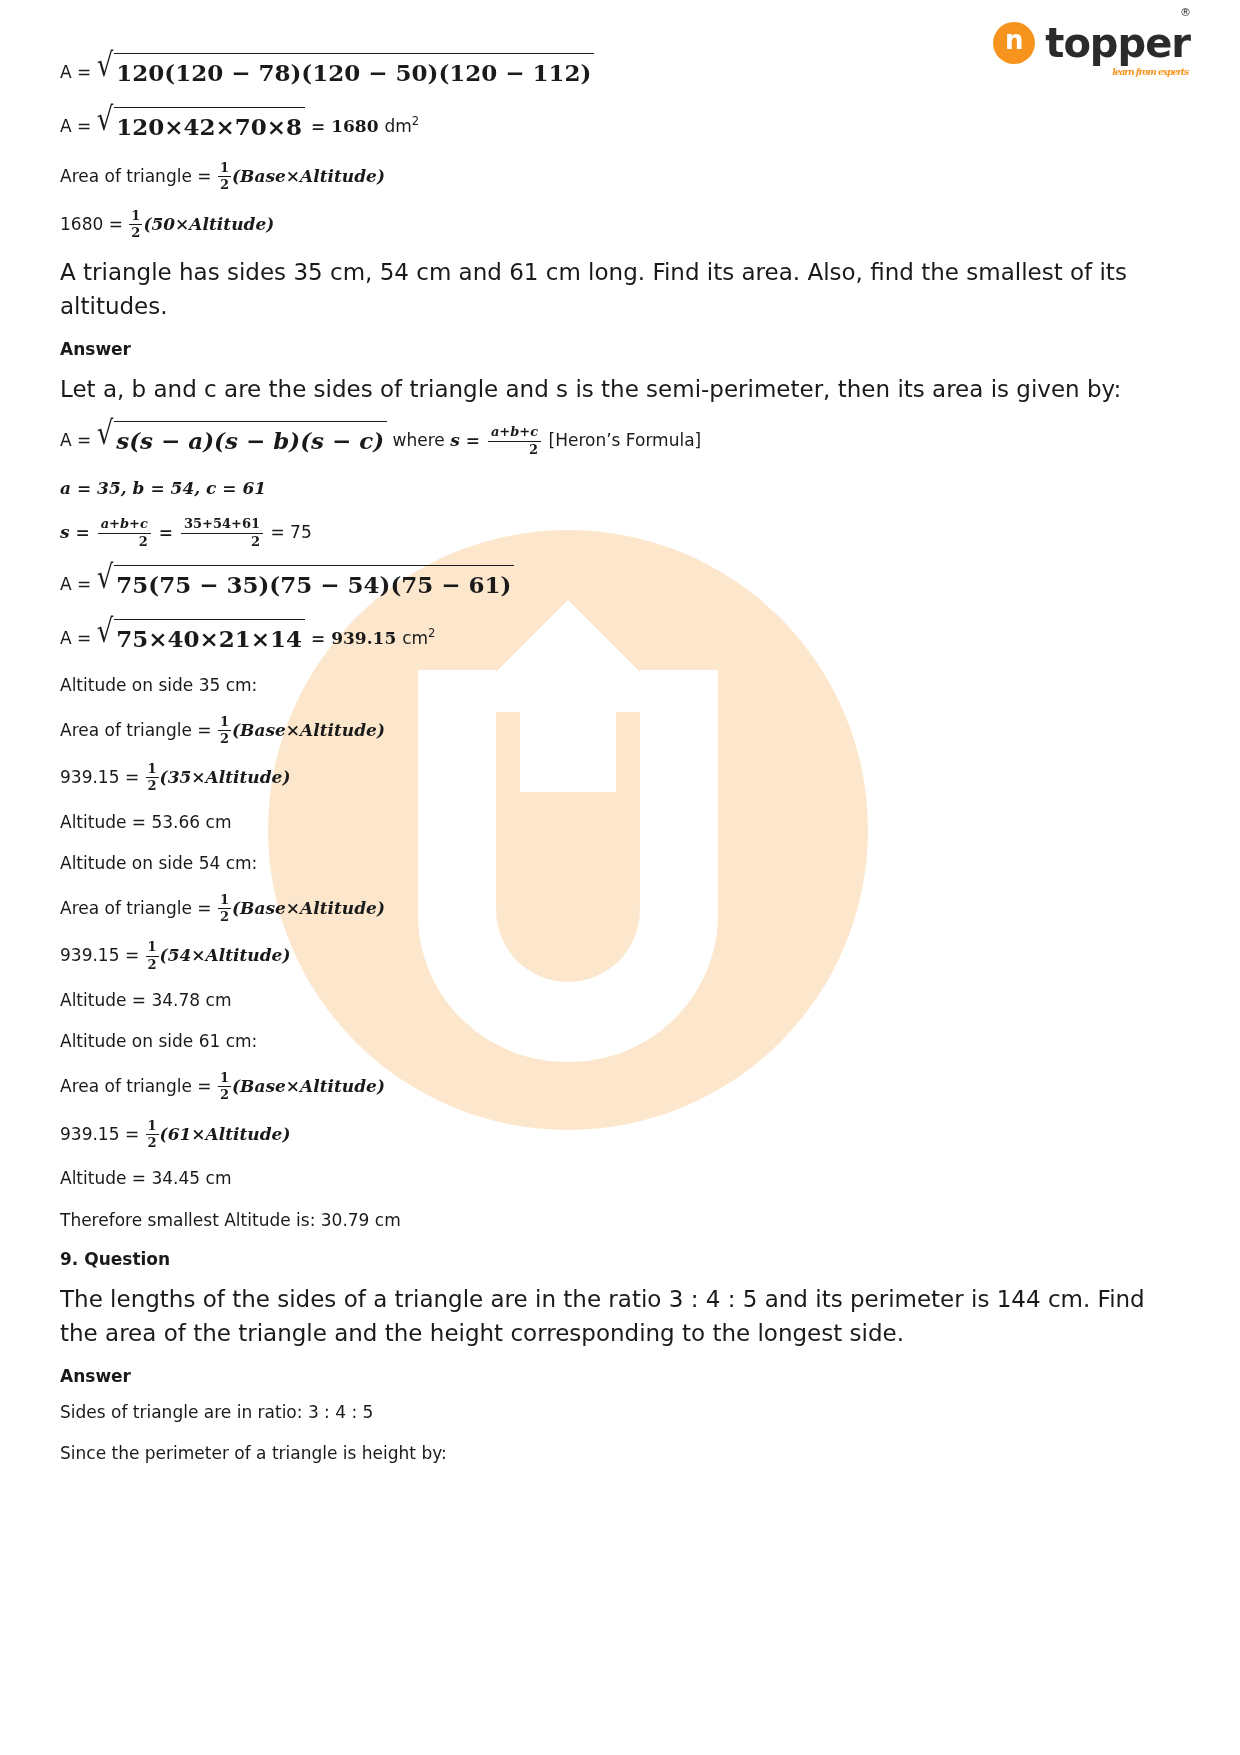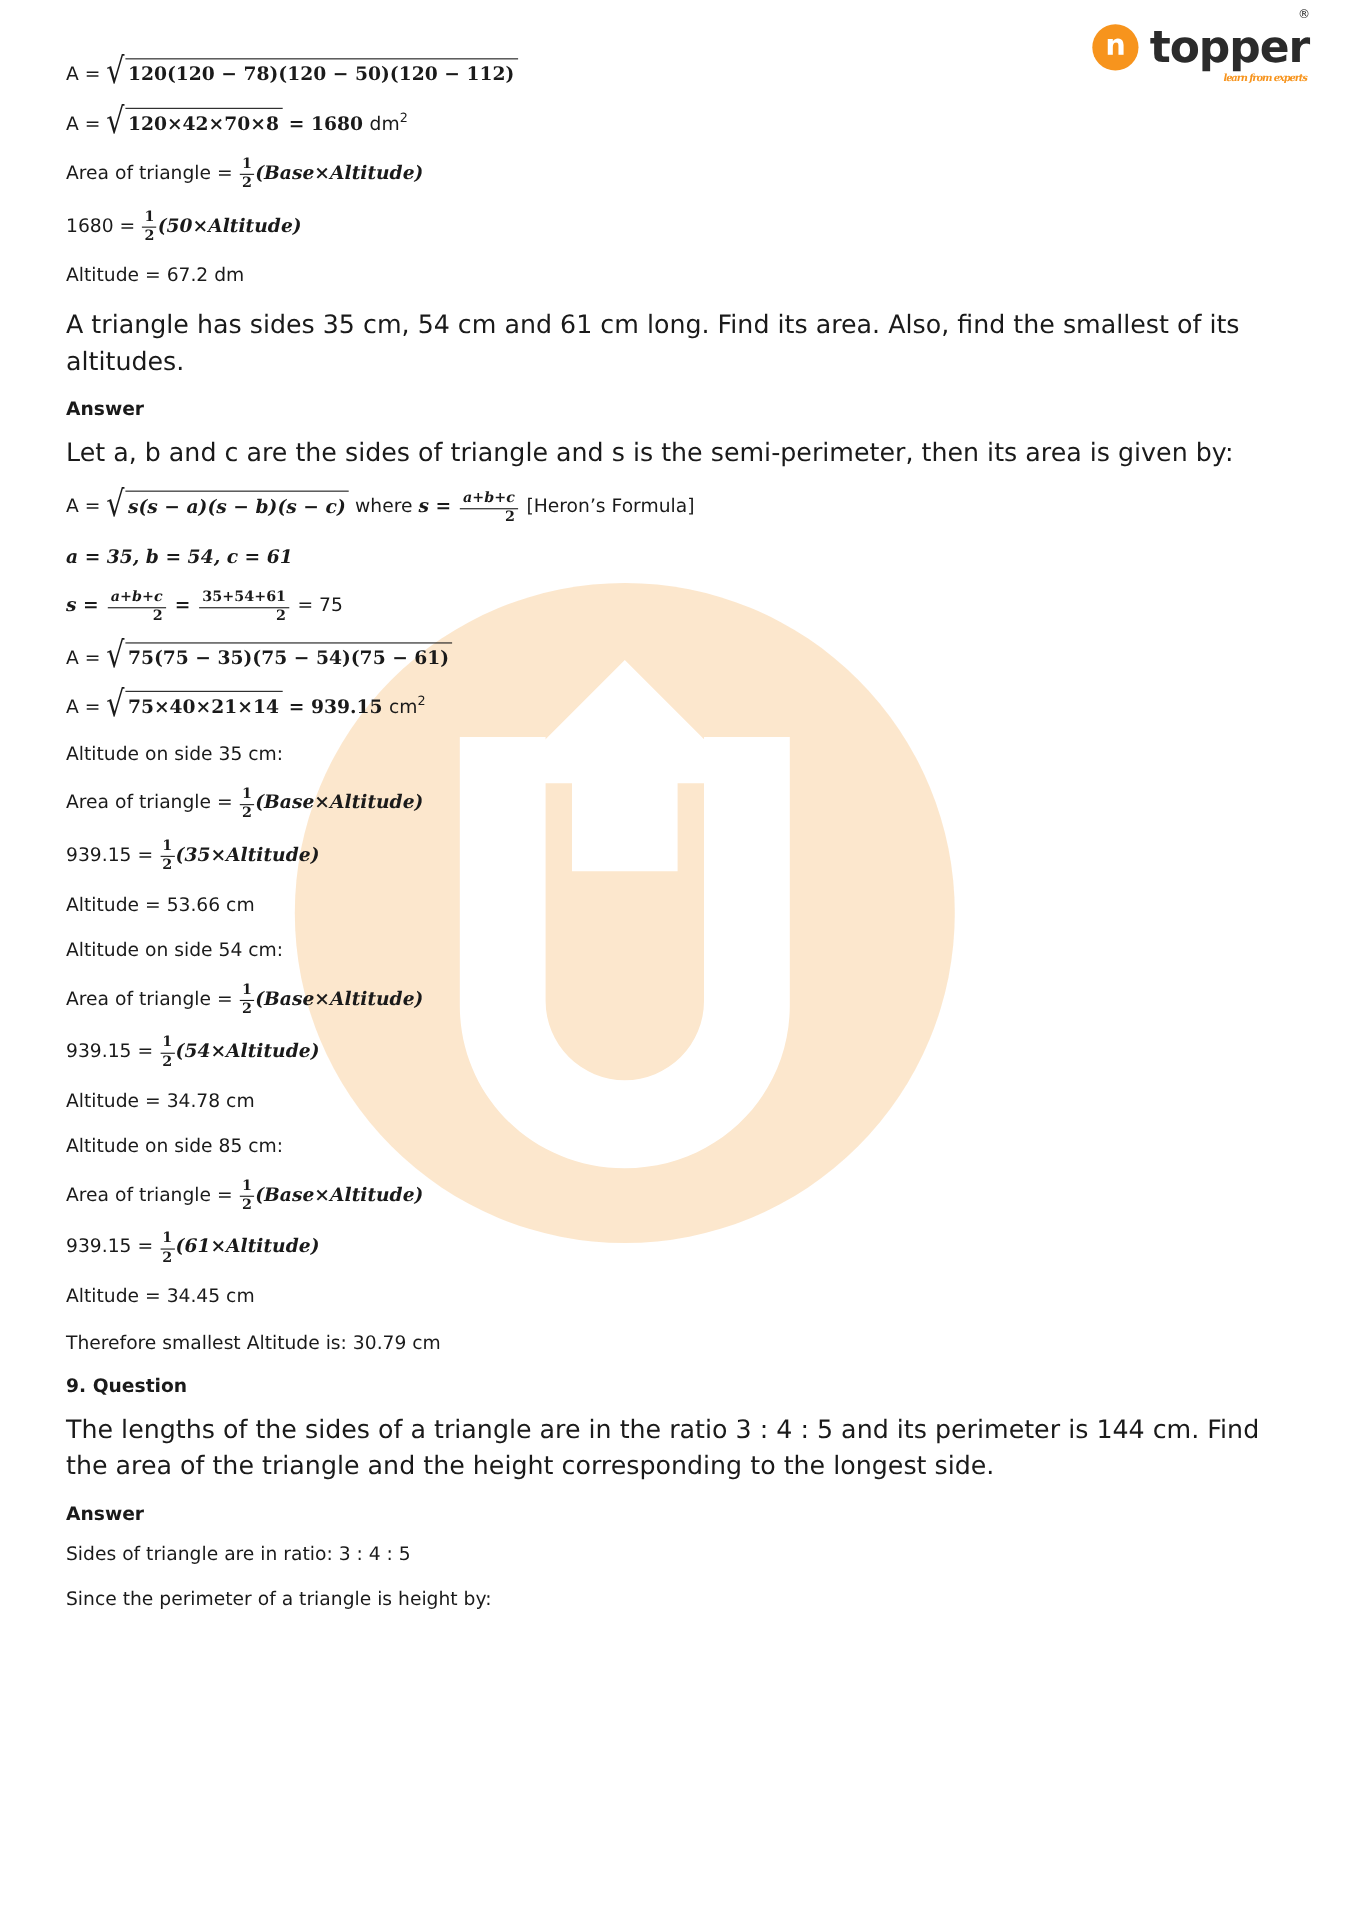--- a/index.html
+++ b/index.html
@@ -147,21 +147,21 @@
     font-family: "DejaVu Serif", serif;
     transform: scaleY(1.25);
     display: inline-block;
     margin-right: 1px;
   }
   .sqrt .radicand {
     border-top: 1.4px solid #1a1a1a;
     padding: 2px 3px 0 2px;
     font-family: "DejaVu Serif", serif;
     font-weight: bold;
-    font-size: 17px;
+    font-size: 23px;
     white-space: nowrap;
   }
   .frac {
     display: inline-block;
     vertical-align: -0.62em;
     text-align: right;
     font-family: "DejaVu Serif", serif;
     font-size: 13px;
     line-height: 1.15;
     margin: 0 2px;
@@ -234,21 +234,20 @@
     </div>
 
     <div class="line">
       <span>Area of triangle = </span><span class="half"><span class="num">1</span><span class="den">2</span></span><span class="m">(Base×Altitude)</span>
     </div>
 
     <div class="line">
       <span>1680 = </span><span class="half"><span class="num">1</span><span class="den">2</span></span><span class="m">(50×Altitude)</span>
     </div>
 
-    <div class="line">Altitude = 67.2 dm</div>
 
 
     <div class="para">A triangle has sides 35 cm, 54 cm and 61 cm long. Find its area. Also, find the smallest of its altitudes.</div>
 
     <div class="heading">Answer</div>
 
     <div class="para">Let a, b and c are the sides of triangle and s is the semi-perimeter, then its area is given by:</div>
 
     <div class="line">
       <span>A = </span><span class="sqrt">
@@ -294,21 +293,21 @@
     <div class="line">
       <span>Area of triangle = </span><span class="half"><span class="num">1</span><span class="den">2</span></span><span class="m">(Base×Altitude)</span>
     </div>
 
     <div class="line">
       <span>939.15 = </span><span class="half"><span class="num">1</span><span class="den">2</span></span><span class="m">(54×Altitude)</span>
     </div>
 
     <div class="line">Altitude = 34.78 cm</div>
 
-    <div class="line">Altitude on side 85 cm:</div>
+    <div class="line">Altitude on side 61 cm:</div>
 
     <div class="line">
       <span>Area of triangle = </span><span class="half"><span class="num">1</span><span class="den">2</span></span><span class="m">(Base×Altitude)</span>
     </div>
 
     <div class="line">
       <span>939.15 = </span><span class="half"><span class="num">1</span><span class="den">2</span></span><span class="m">(61×Altitude)</span>
     </div>
 
     <div class="line">Altitude = 34.45 cm</div>

